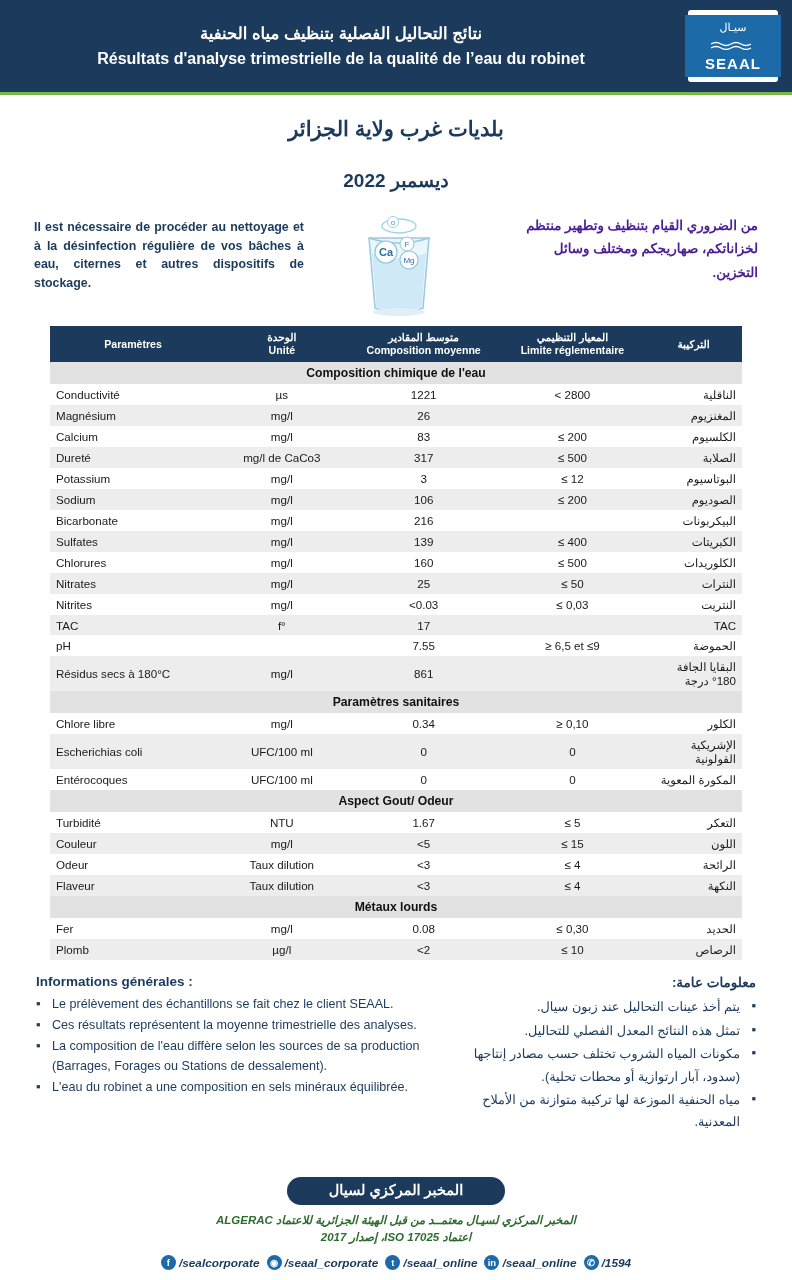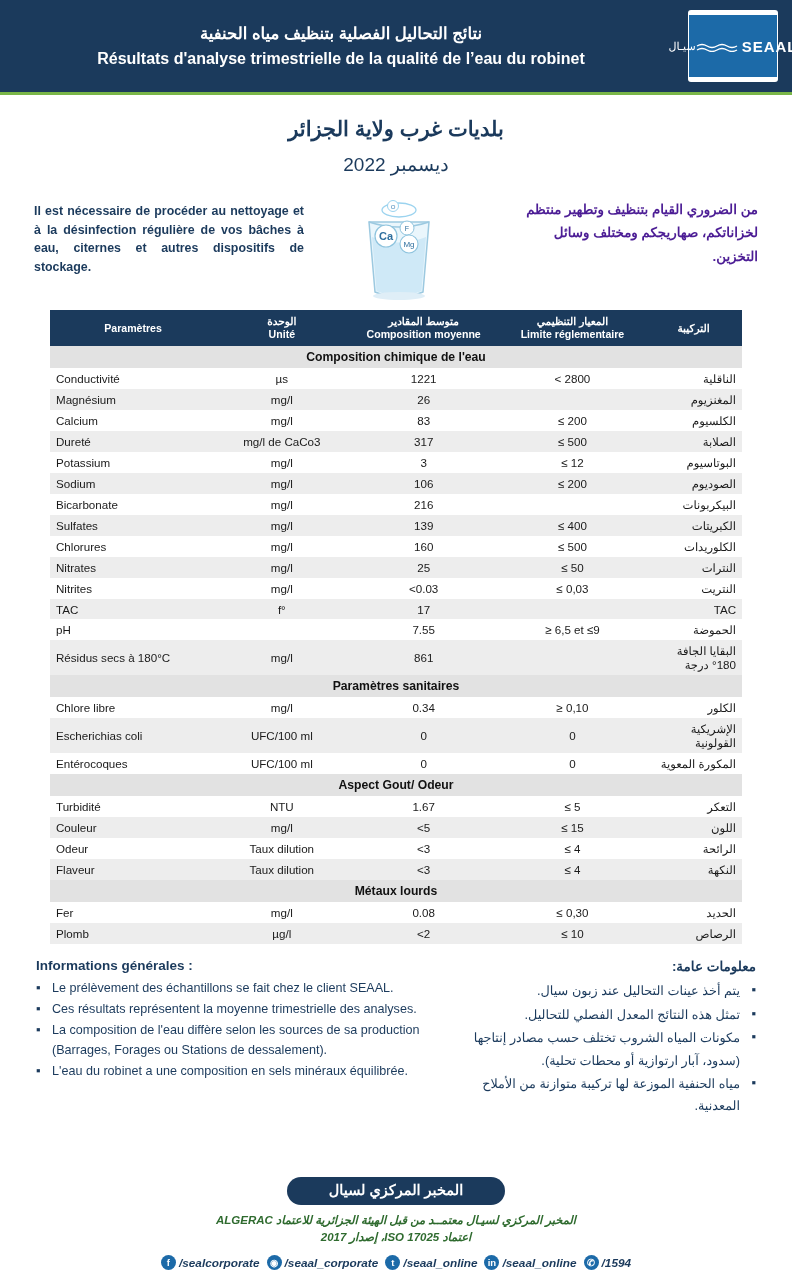--- a/index.html
+++ b/index.html
@@ -48,25 +48,25 @@
     width: 90px;
     height: 72px;
     background: #ffffff;
     border-radius: 3px;
     display: flex;
     flex-direction: column;
     align-items: center;
     justify-content: center;
   }
   .logo-inner {
-    width: 88px;
+    width: 96px;
     height: 62px;
     background: #1c6aa8;
     display: flex;
-    flex-direction: row;
+    flex-direction: column;
     align-items: center;
     justify-content: center;
     color: #fff;
   }
   .logo-ar {
     font-size: 11px;
     direction: rtl;
     letter-spacing: 1px;
   }
   .logo-wave {
@@ -83,24 +83,24 @@
     text-align: center;
     font-size: 21px;
     font-weight: bold;
     color: #1b3a5c;
     direction: rtl;
     margin-top: 22px;
   }
   .title-sub {
     text-align: center;
     font-size: 19px;
-    font-weight: normal;
-    color: #1b3a5c;
-    direction: rtl;
-    margin-top: 12px;
+    font-weight: bold;
+    color: #1b3a5c;
+    direction: rtl;
+    margin-top: 28px;
   }
 
   
   .notice-row {
     display: flex;
     align-items: flex-start;
     margin-top: 16px;
     padding: 0 34px;
     height: 116px;
     gap: 35px;

